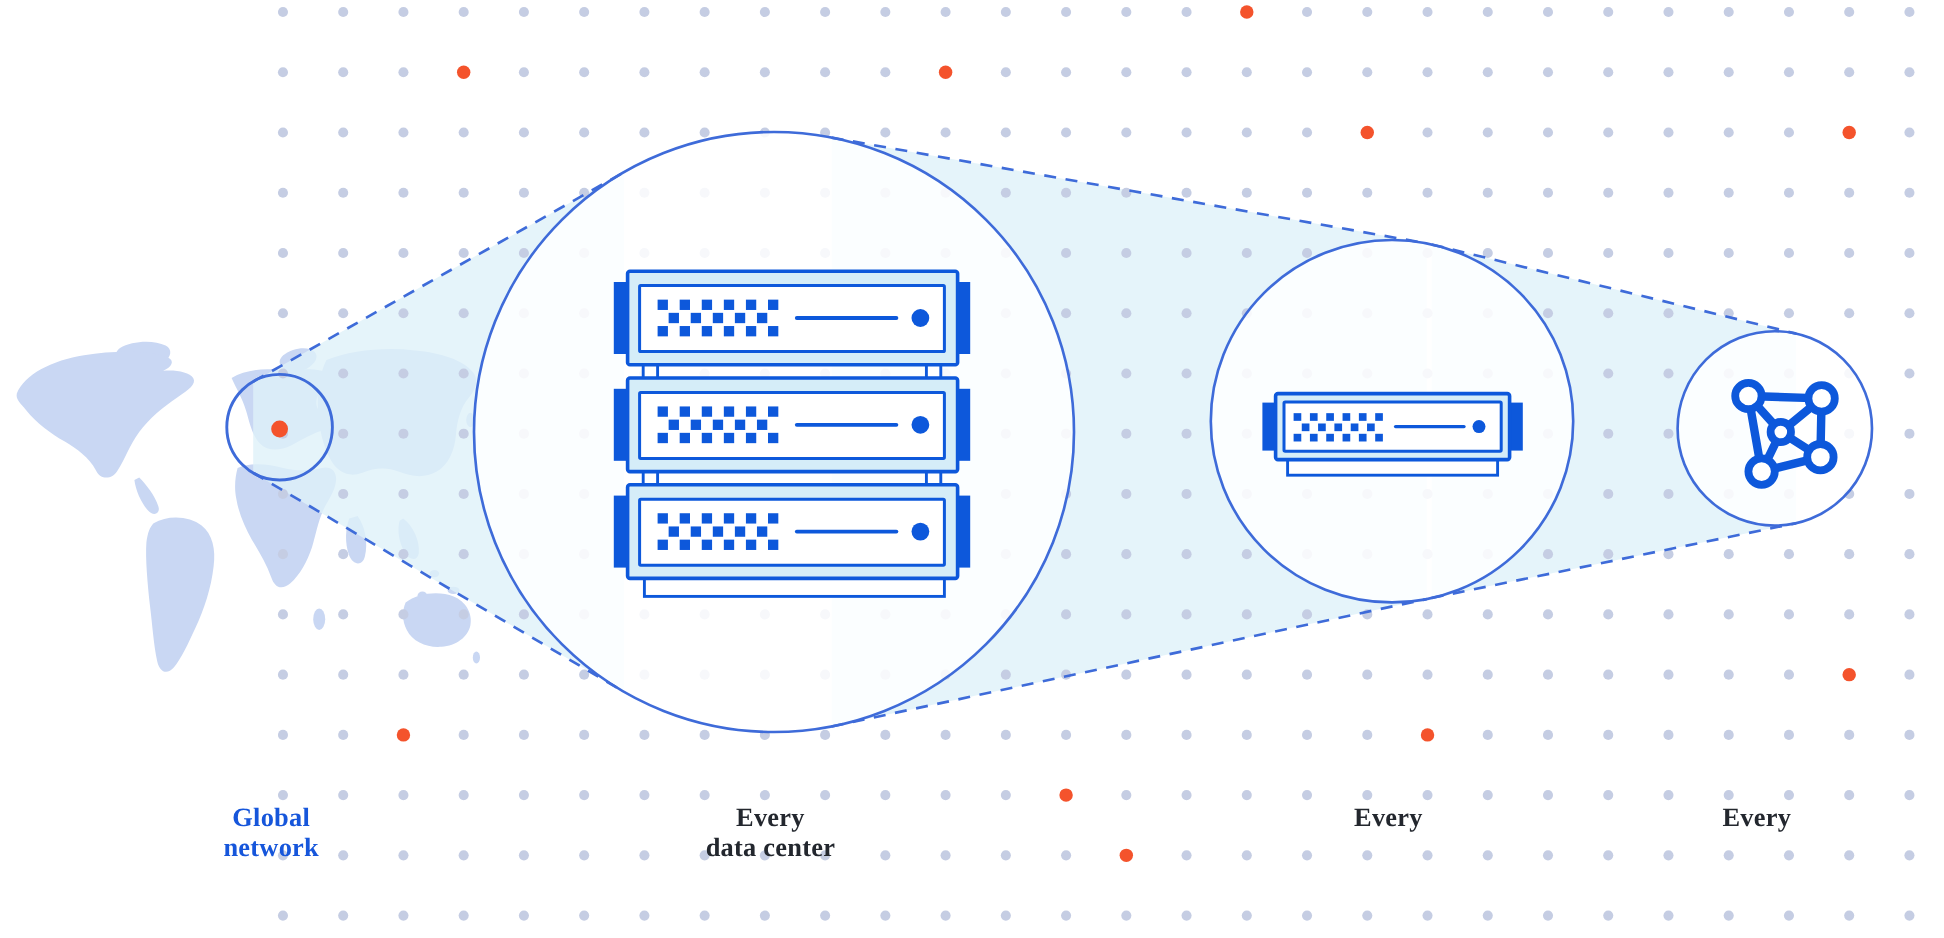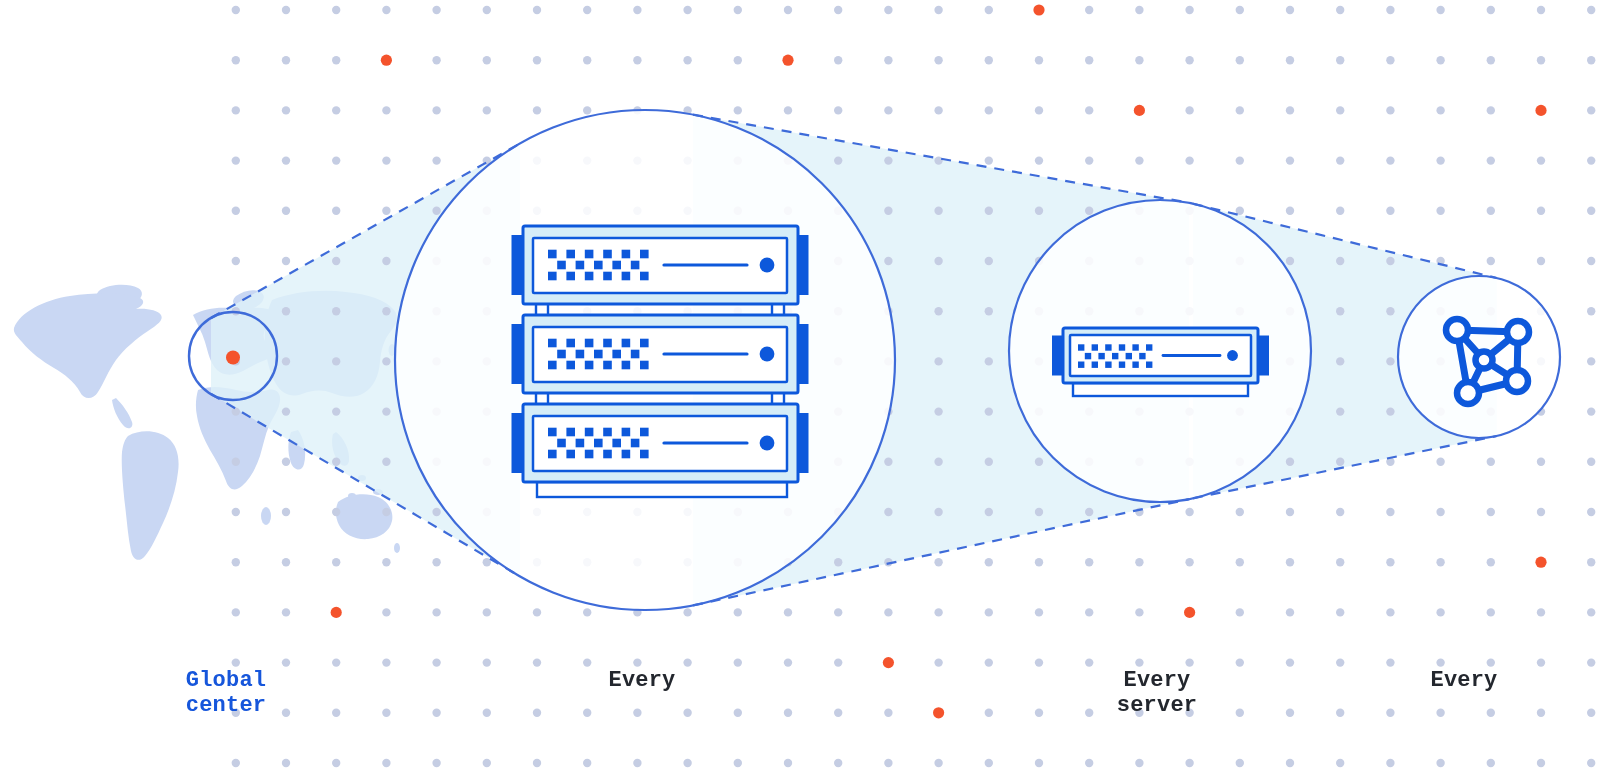--- a/index.html
+++ b/index.html
@@ -2,21 +2,21 @@
 <html style="--accent-orange: #F4532C; --circle-blue: #3E6BD9; --server-blue: #0D58DB; --panel-blue: #D5EDF8; --beam: rgba(222,241,249,0.8); --map-fill: #C9D7F3; --grid-dot: #C5CDE3; --label-dark: #23272E; --label-blue: #1656DB;"><head>
 <meta charset="utf-8">
 <style>
   :root{
     --accent-orange:#F4532C; --circle-blue:#3E6BD9; --server-blue:#0D58DB;
     --panel-blue:#D5EDF8; --beam:rgba(222,241,249,0.8); --map-fill:#C9D7F3;
     --grid-dot:#C5CDE3; --label-dark:#23272E; --label-blue:#1656DB;
   }
   html,body{margin:0;padding:0;background:#ffffff;}
   .stage{position:relative;width:1620px;height:782px;overflow:hidden;background:#fff;
-         font-family:Liberation Mono, monospace;}
+         font-family:Liberation Serif, serif;}
   .scene{position:absolute;left:0;top:0;}
   .map{fill:var(--map-fill);}
   .beam{fill:var(--beam);stroke:none;}
   .griddot{fill:var(--grid-dot);}
   .odot{fill:var(--accent-orange);}
   .c-outline{fill:rgba(255,255,255,0.85);stroke:var(--circle-blue);stroke-width:2.2;}
   .map-circle{fill:none;stroke:var(--circle-blue);stroke-width:2.4;}
   .dash{stroke:var(--circle-blue);stroke-width:2.2;stroke-dasharray:10 8;fill:none;}
   .srv-outer{fill:var(--panel-blue);stroke:var(--server-blue);stroke-width:3;}
   .srv-inner{fill:#fff;stroke:var(--server-blue);stroke-width:2.5;}
@@ -666,25 +666,25 @@
       <circle class="net-node" cx="1517" cy="381" r="11"></circle>
       <circle class="net-node" cx="1468" cy="393" r="11"></circle>
       <circle class="net-node" cx="1484" cy="360" r="8.5"></circle>
     </g>
 
     <circle class="marker" cx="233" cy="357.5" r="7"></circle>
   </svg>
 
   <div class="label blue" style="left:226px;top:668px;">
     <div>Global</div>
-    <div>center</div>
+    <div>network</div>
   </div>
   <div class="label" style="left:642px;top:668px;">
     <div>Every</div>
+    <div>data center</div>
   </div>
   <div class="label" style="left:1157px;top:668px;">
     <div>Every</div>
-    <div>server</div>
   </div>
   <div class="label" style="left:1464px;top:668px;">
     <div>Every</div>
   </div>
 </div>
 
 </body></html>

